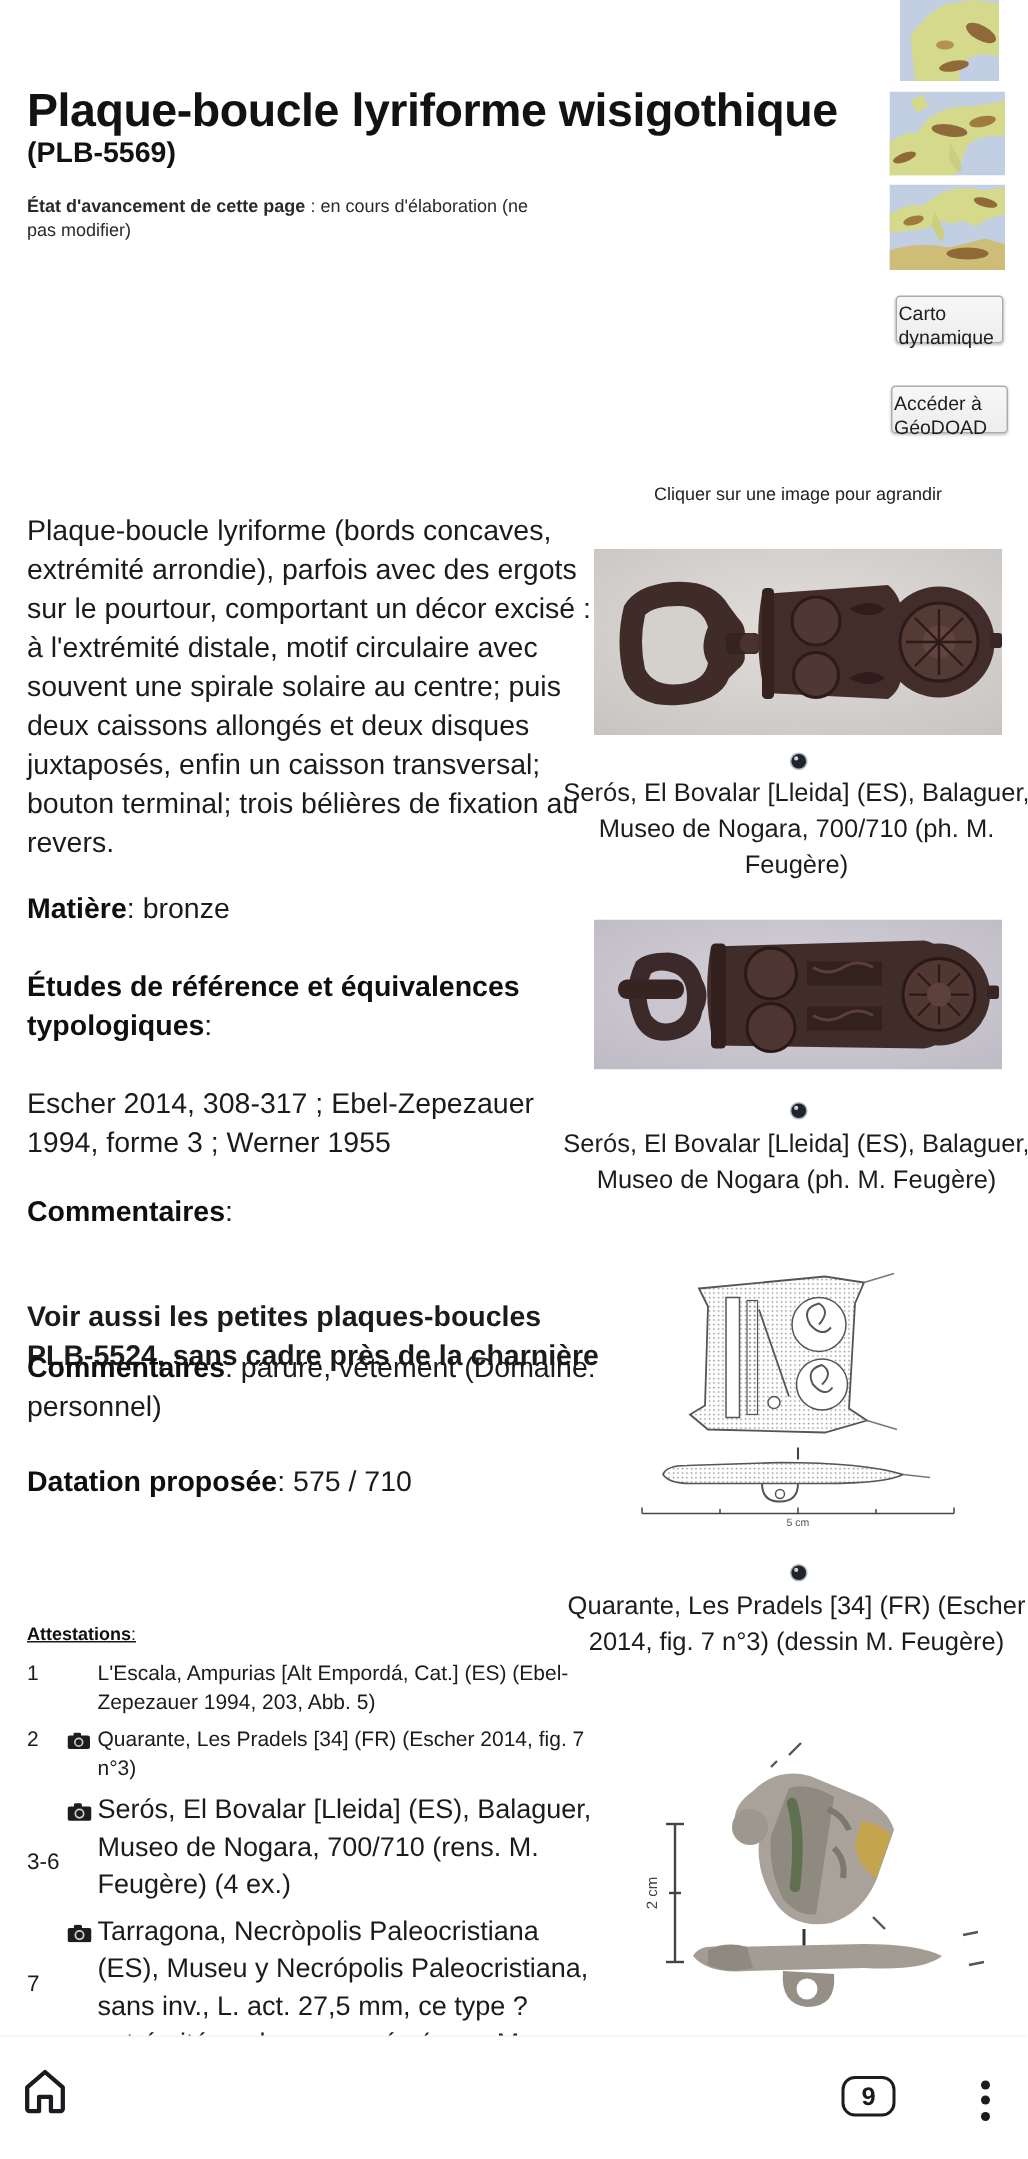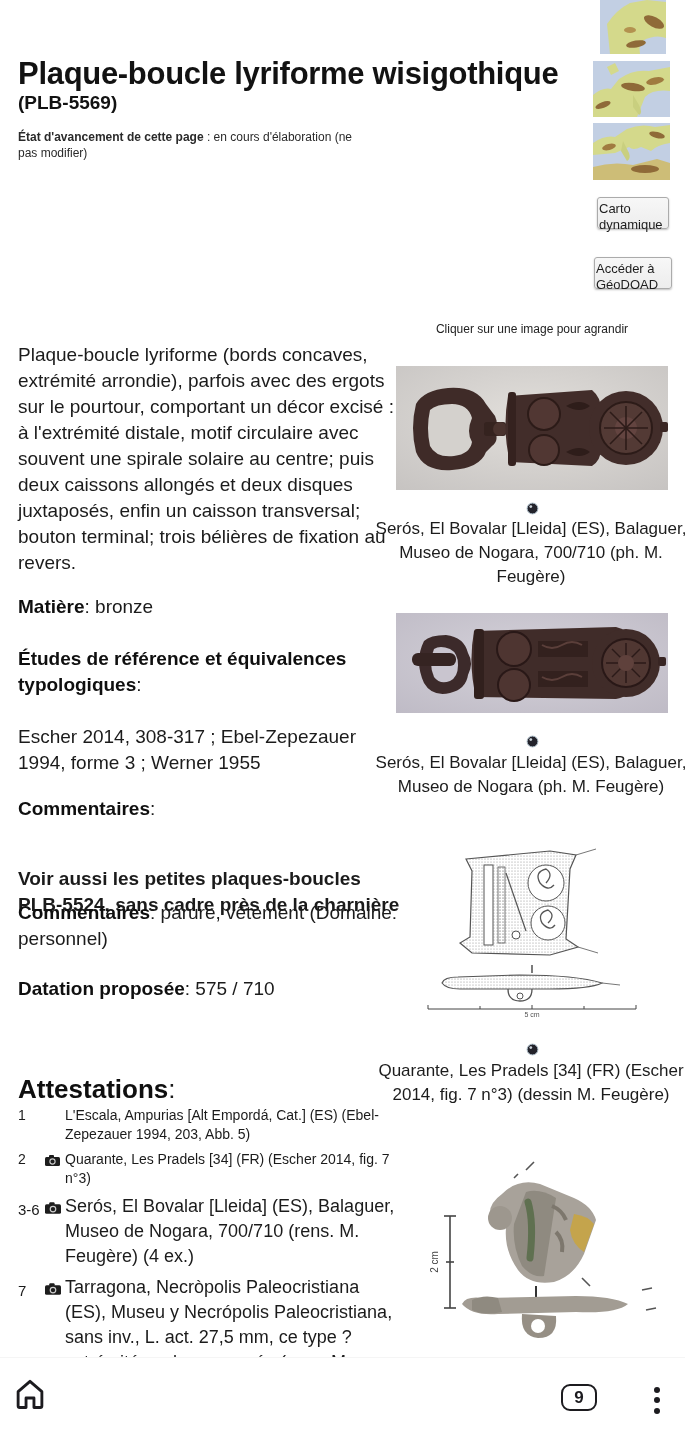--- a/index.html
+++ b/index.html
@@ -28,31 +28,31 @@
   .sec b{font-weight:700;color:#0f0f0f;}
   #sec-desc-h{top:316px;}
   #sec-desc-p{top:342px;}
   #sec-matiere{top:594px;}
   #sec-etudes-h{top:646px;width:352px;}
   #sec-etudes-p{top:724px;}
   #sec-comm-h{top:796px;}
   #sec-comm-p{top:866px;width:392px;font-weight:bold;}
   #sec-attrib{top:900px;}
   #sec-datation{top:976px;}
-  #sec-attest-h{top:1076px;font-size:26px;}
+  #sec-attest-h{top:1076px;font-size:12px;text-decoration:underline;}
 
   .attlist{position:absolute;left:18px;top:1106px;width:378px;}
   .attrow{display:flex;margin-bottom:6px;}
   .attnum{flex:0 0 27px;}
   .atticon{flex:0 0 20px;padding-top:2px;}
   .atttext{flex:1;}
   .att-sm{font-size:14px;line-height:19px;}
   .att-sm .attnum{font-size:14px;}
   .att-lg{font-size:18px;line-height:25px;}
-  .att-lg .attnum{font-size:15px;padding-top:3px;}
+  .att-lg .attnum{font-size:15px;padding-top:3px;margin-top:32px;}
 
   
   .hint{position:absolute;left:396px;top:322px;width:272px;text-align:center;font-size:12px;color:#222;}
   .fig{position:absolute;cursor:pointer;}
   .fig svg{display:block;}
   #fig1{left:396px;top:366px;}
   #fig2{left:396px;top:613px;}
   #fig3{left:400px;top:843px;}
   #fig4{left:406px;top:1158px;}
   .zoomico{position:absolute;left:396px;width:272px;text-align:center;}

